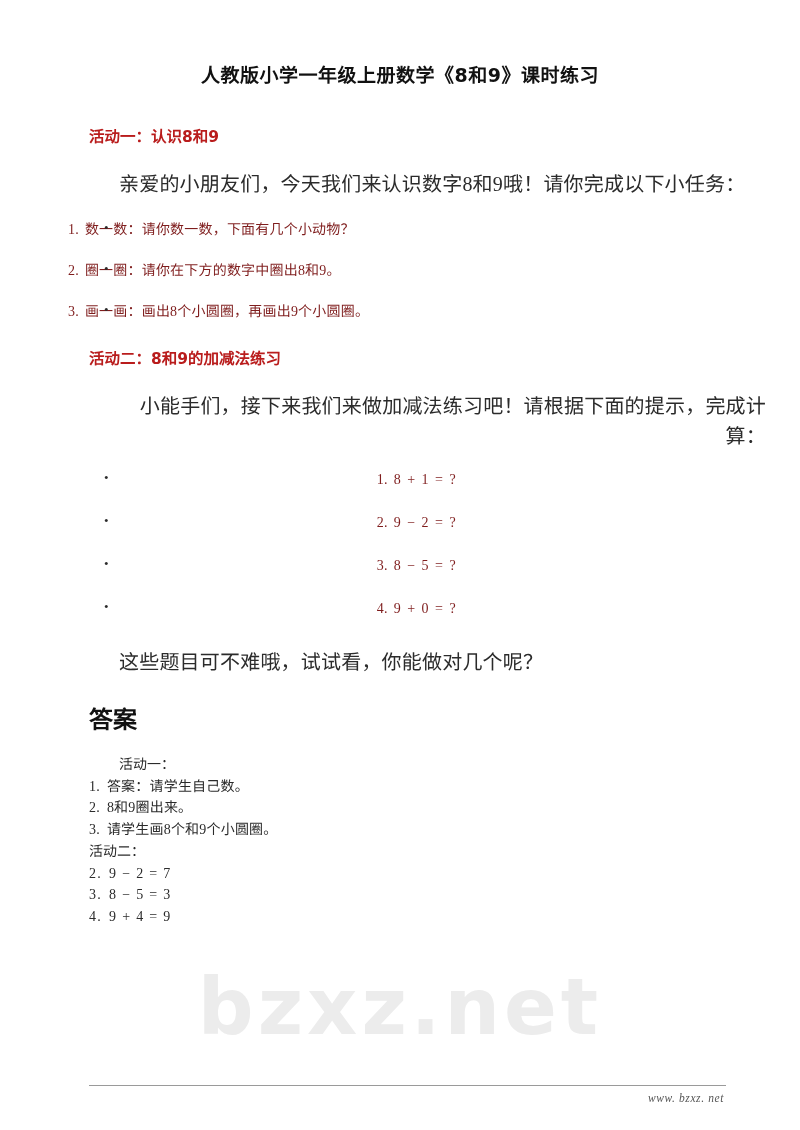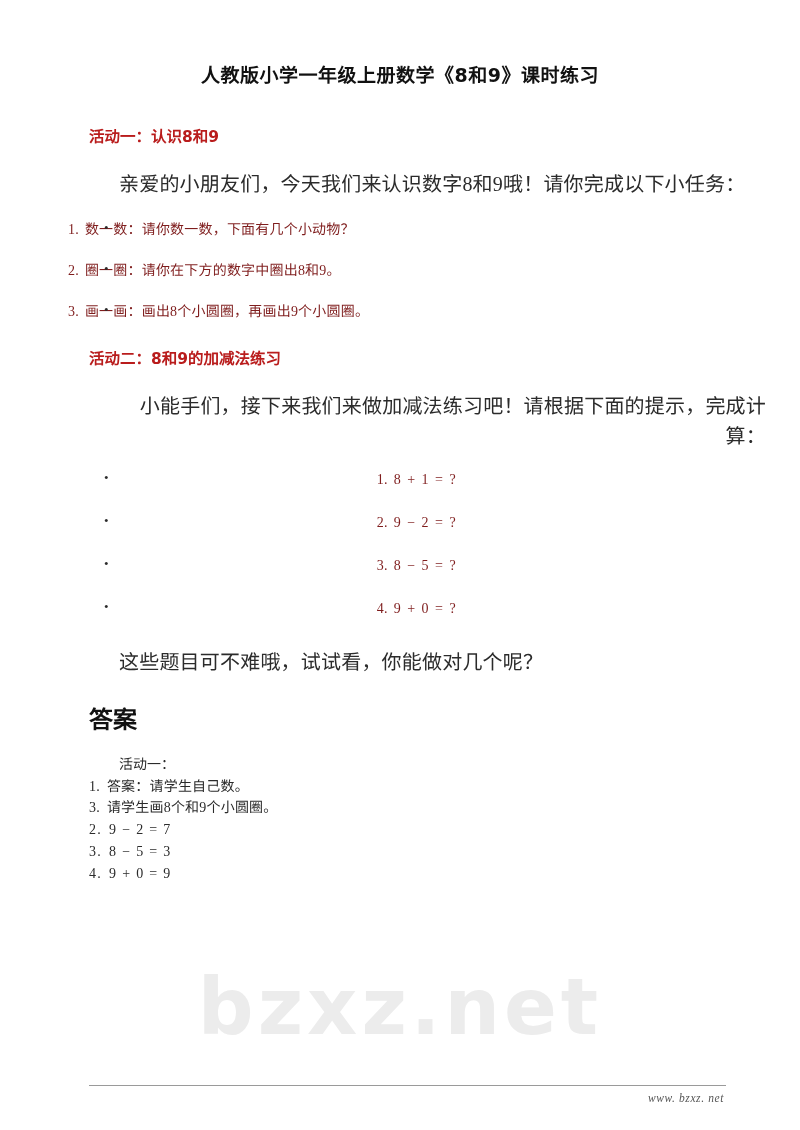--- a/index.html
+++ b/index.html
@@ -221,32 +221,36 @@
 
     <h2 class="answers-heading">答案</h2>
 
     <div class="answer-block">
       <div class="answer-group-label">活动一：</div>
 
       <div class="answer-line">
         <span class="item-num">1.</span><span>答案：请学生自己数。</span>
       </div>
       <div class="answer-line">
+        <span class="item-num">2.</span><span>8和9圈出来。</span>
+      </div>
+      <div class="answer-line">
         <span class="item-num">3.</span><span>请学生画8个和9个小圆圈。</span>
       </div>
 
+      <div class="answer-group-label flush">活动二：</div>
 
       <div class="answer-line math">
         <span class="item-num">2.</span><span>9 − 2 = 7</span>
       </div>
       <div class="answer-line math">
         <span class="item-num">3.</span><span>8 − 5 = 3</span>
       </div>
       <div class="answer-line math">
-        <span class="item-num">4.</span><span>9 + 0 = 9</span>
+        <span class="item-num">4.</span><span>9 + 4 = 9</span>
       </div>
     </div>
 
   </div>
 
   <div class="footer">
     <div class="footer-rule"></div>
     <div class="footer-url">www. bzxz. net</div>
   </div>
 

